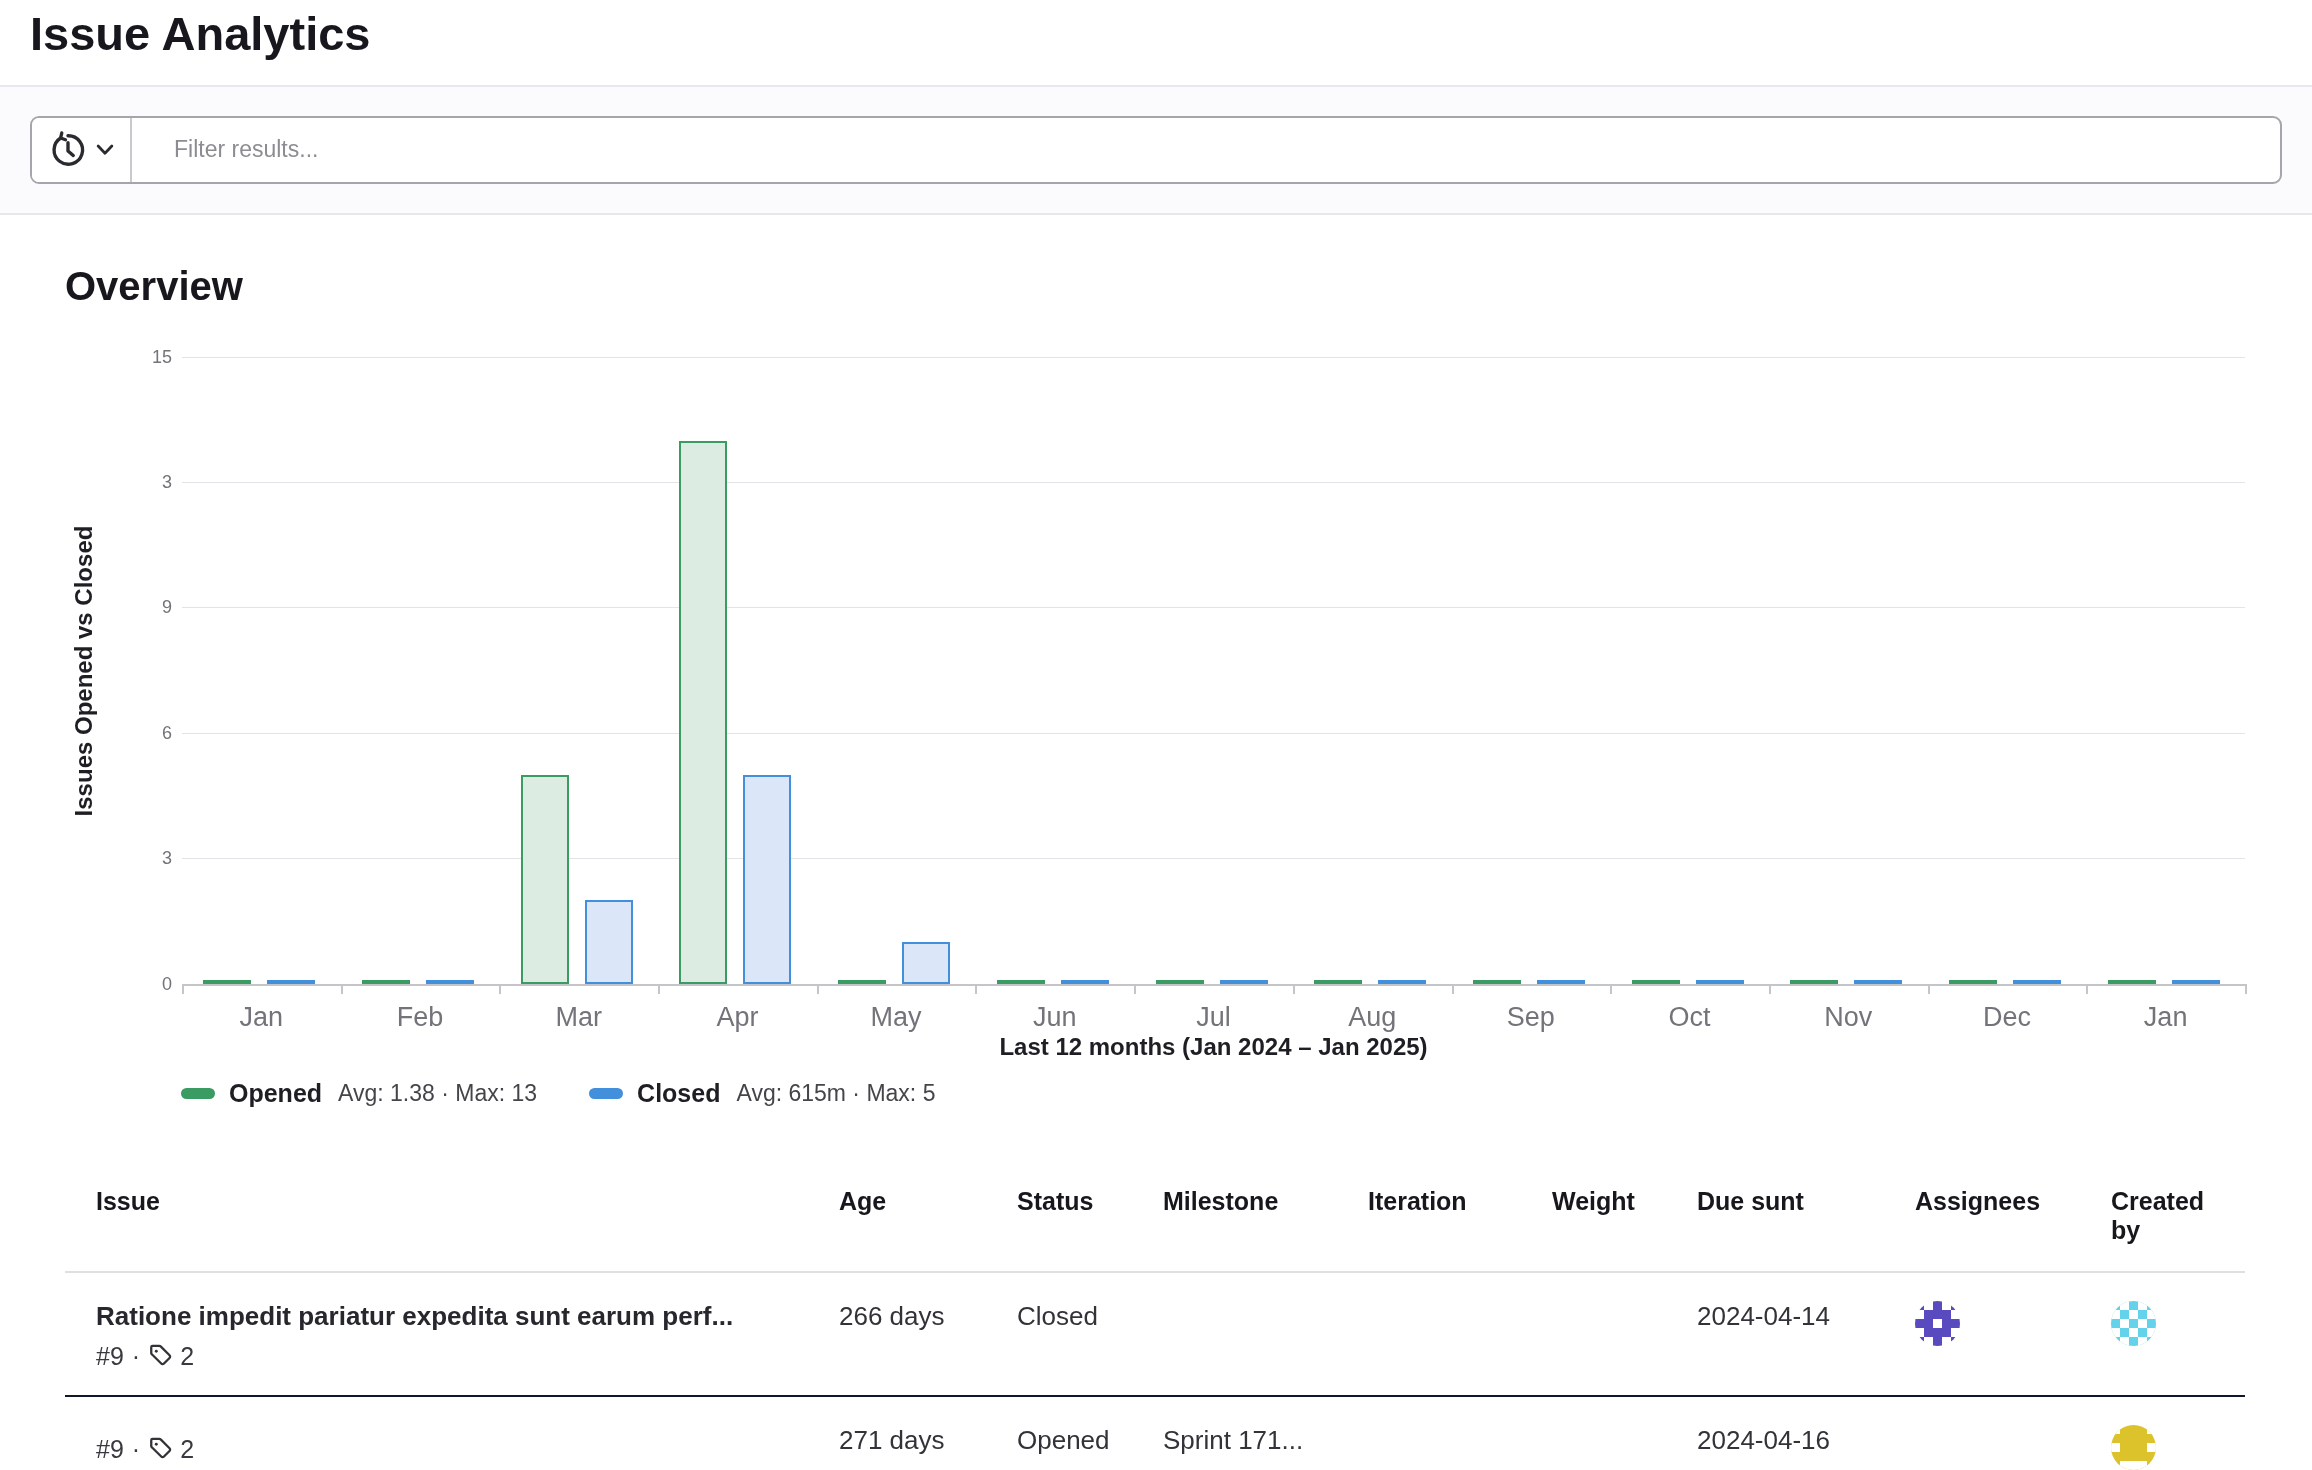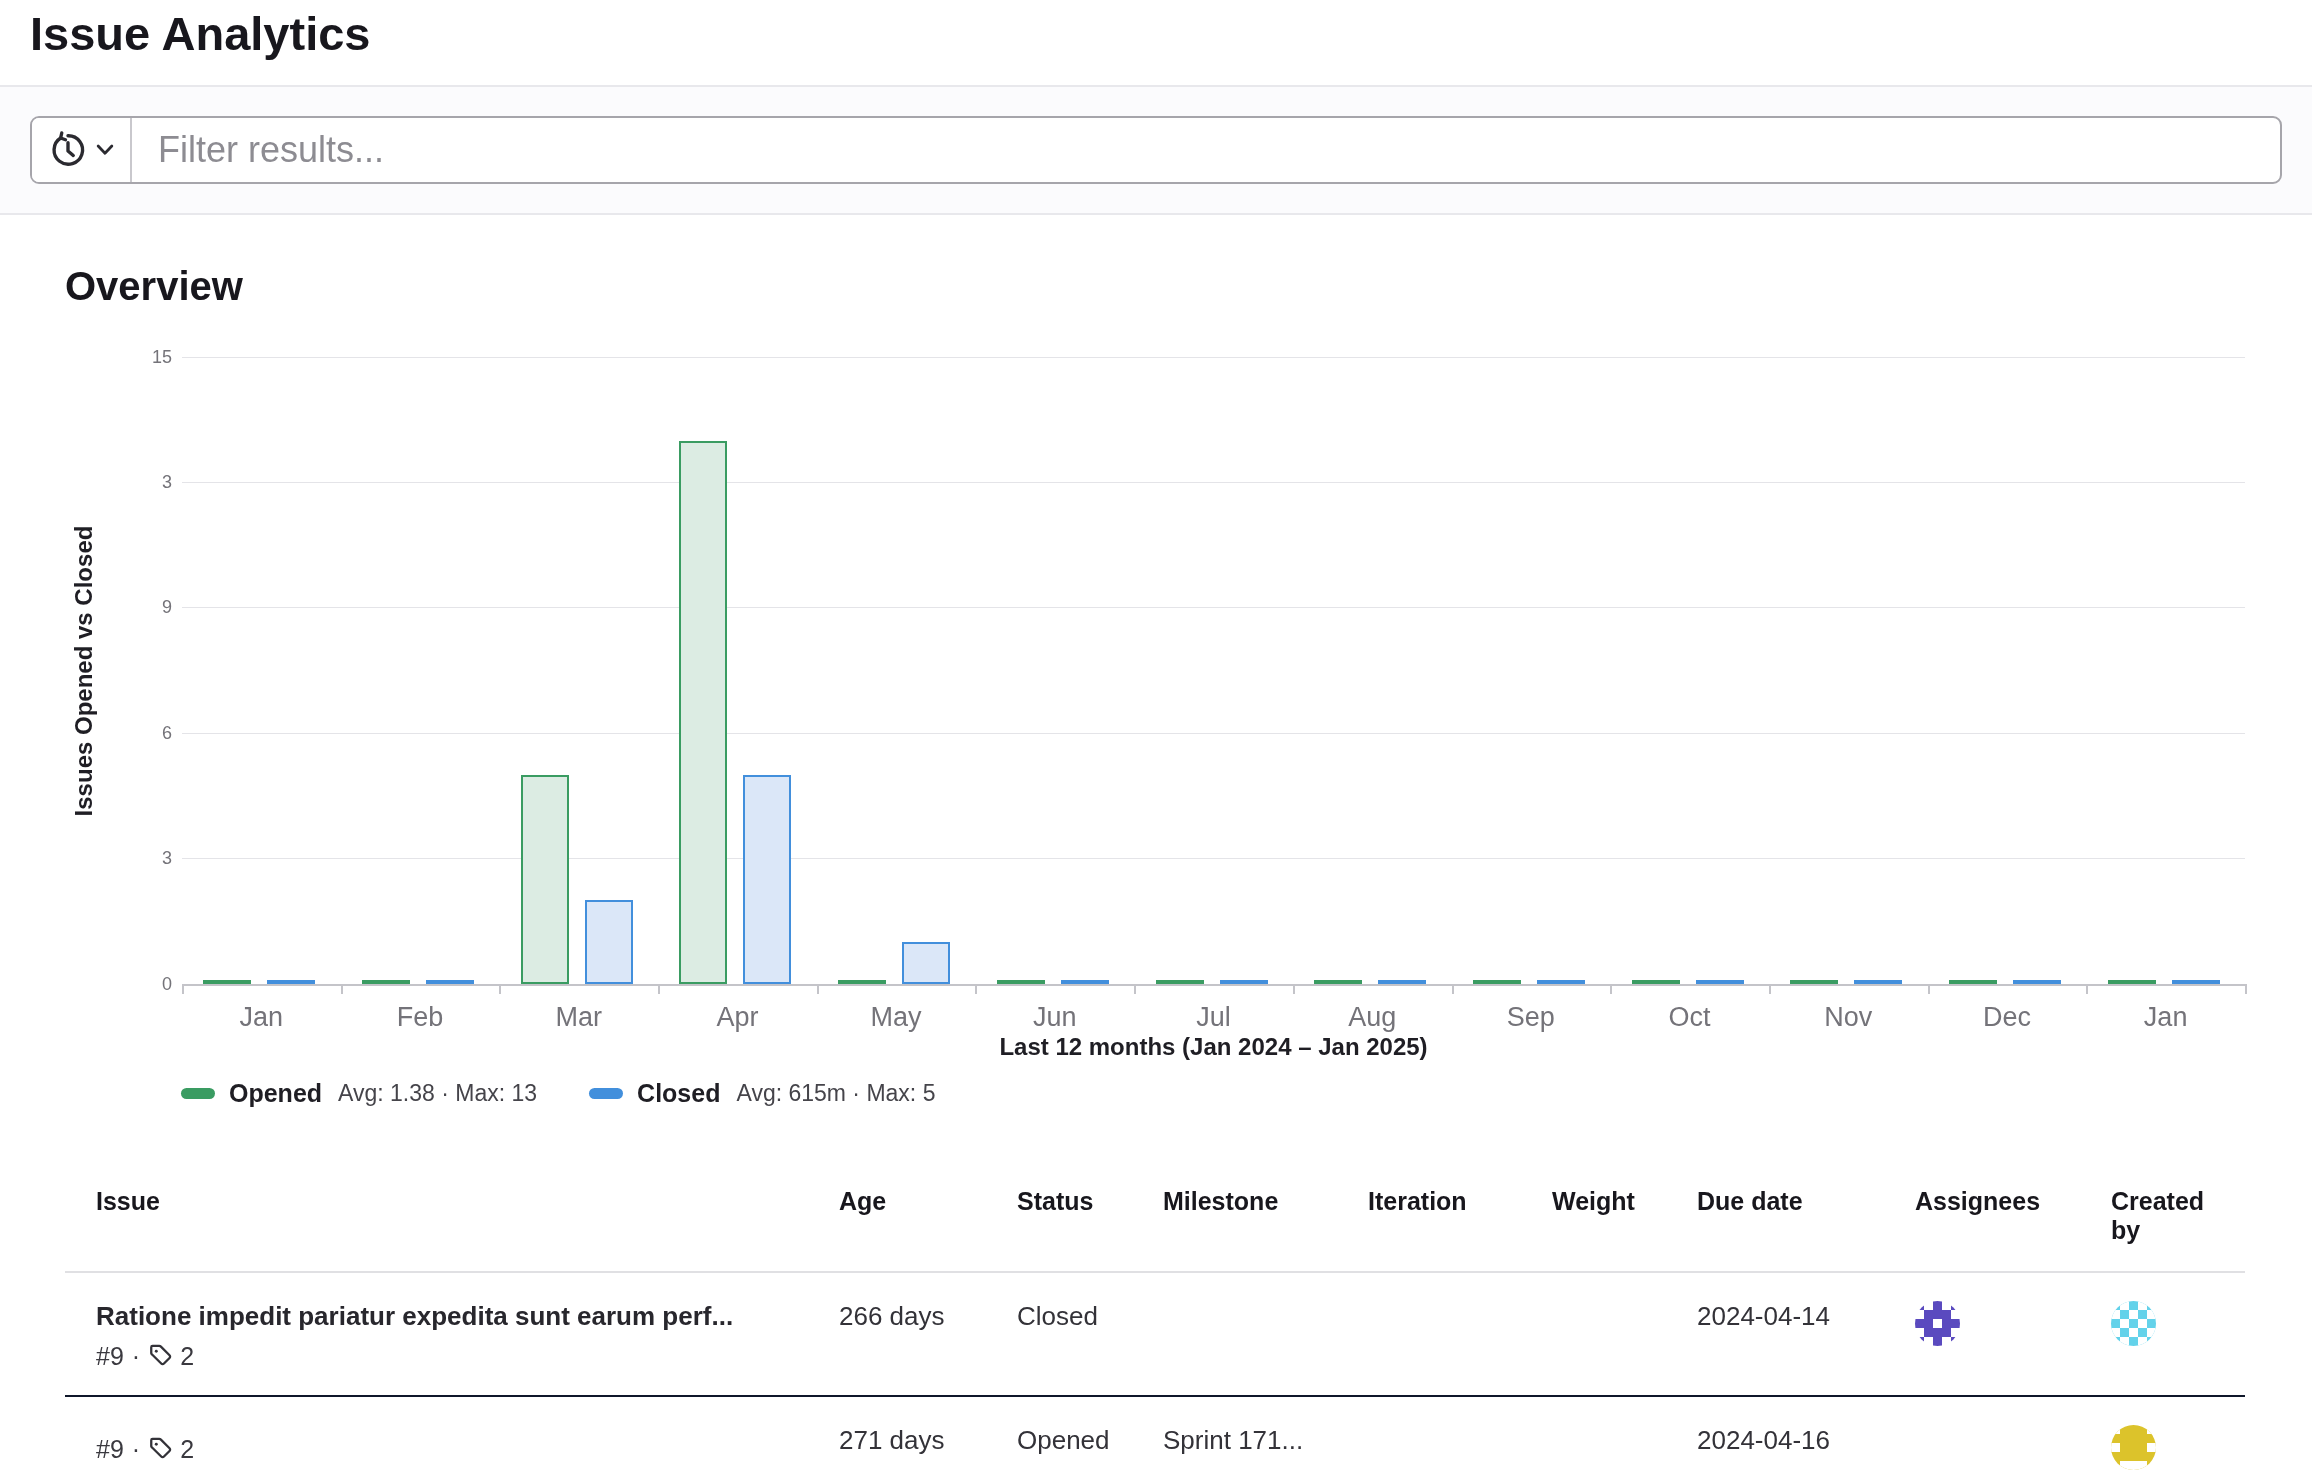--- a/index.html
+++ b/index.html
@@ -41,22 +41,22 @@
     width: 100px;
     background: #ffffff;
     border: none;
     border-right: 2px solid #c9c8cd;
     cursor: pointer;
   }
   .filter-input {
     flex: 1;
     border: none; outline: none;
     font-family: "Liberation Sans", "DejaVu Sans", sans-serif;
-    font-size: 36px;
-    padding: 0 26px;
+    font-size: 23px;
+    padding: 0 42px;
     color: #737373;
     background: transparent;
   }
   .filter-input::placeholder { color: #8d8c92; }
   
   .section-heading {
     margin: 48px 0 0 65px;
     font-size: 40px; font-weight: 700; line-height: 1.15;
     color: #18171d;
   }
@@ -237,21 +237,21 @@
 </div>
 
 <div class="issues-table">
   <div class="t-row t-head">
     <div>Issue</div>
     <div>Age</div>
     <div>Status</div>
     <div>Milestone</div>
     <div>Iteration</div>
     <div>Weight</div>
-    <div>Due date</div>
+    <div>Due sunt</div>
     <div>Assignees</div>
     <div>Created by</div>
   </div>
   <div id="table-body">
       <div class="t-row t-body-row">
         <div>
           <a href="#" class="issue-title">Ratione impedit pariatur expedita sunt earum perf...</a>
           <div class="issue-meta">
             <span>#9</span>
             <span style="margin:0 2px">·</span>

